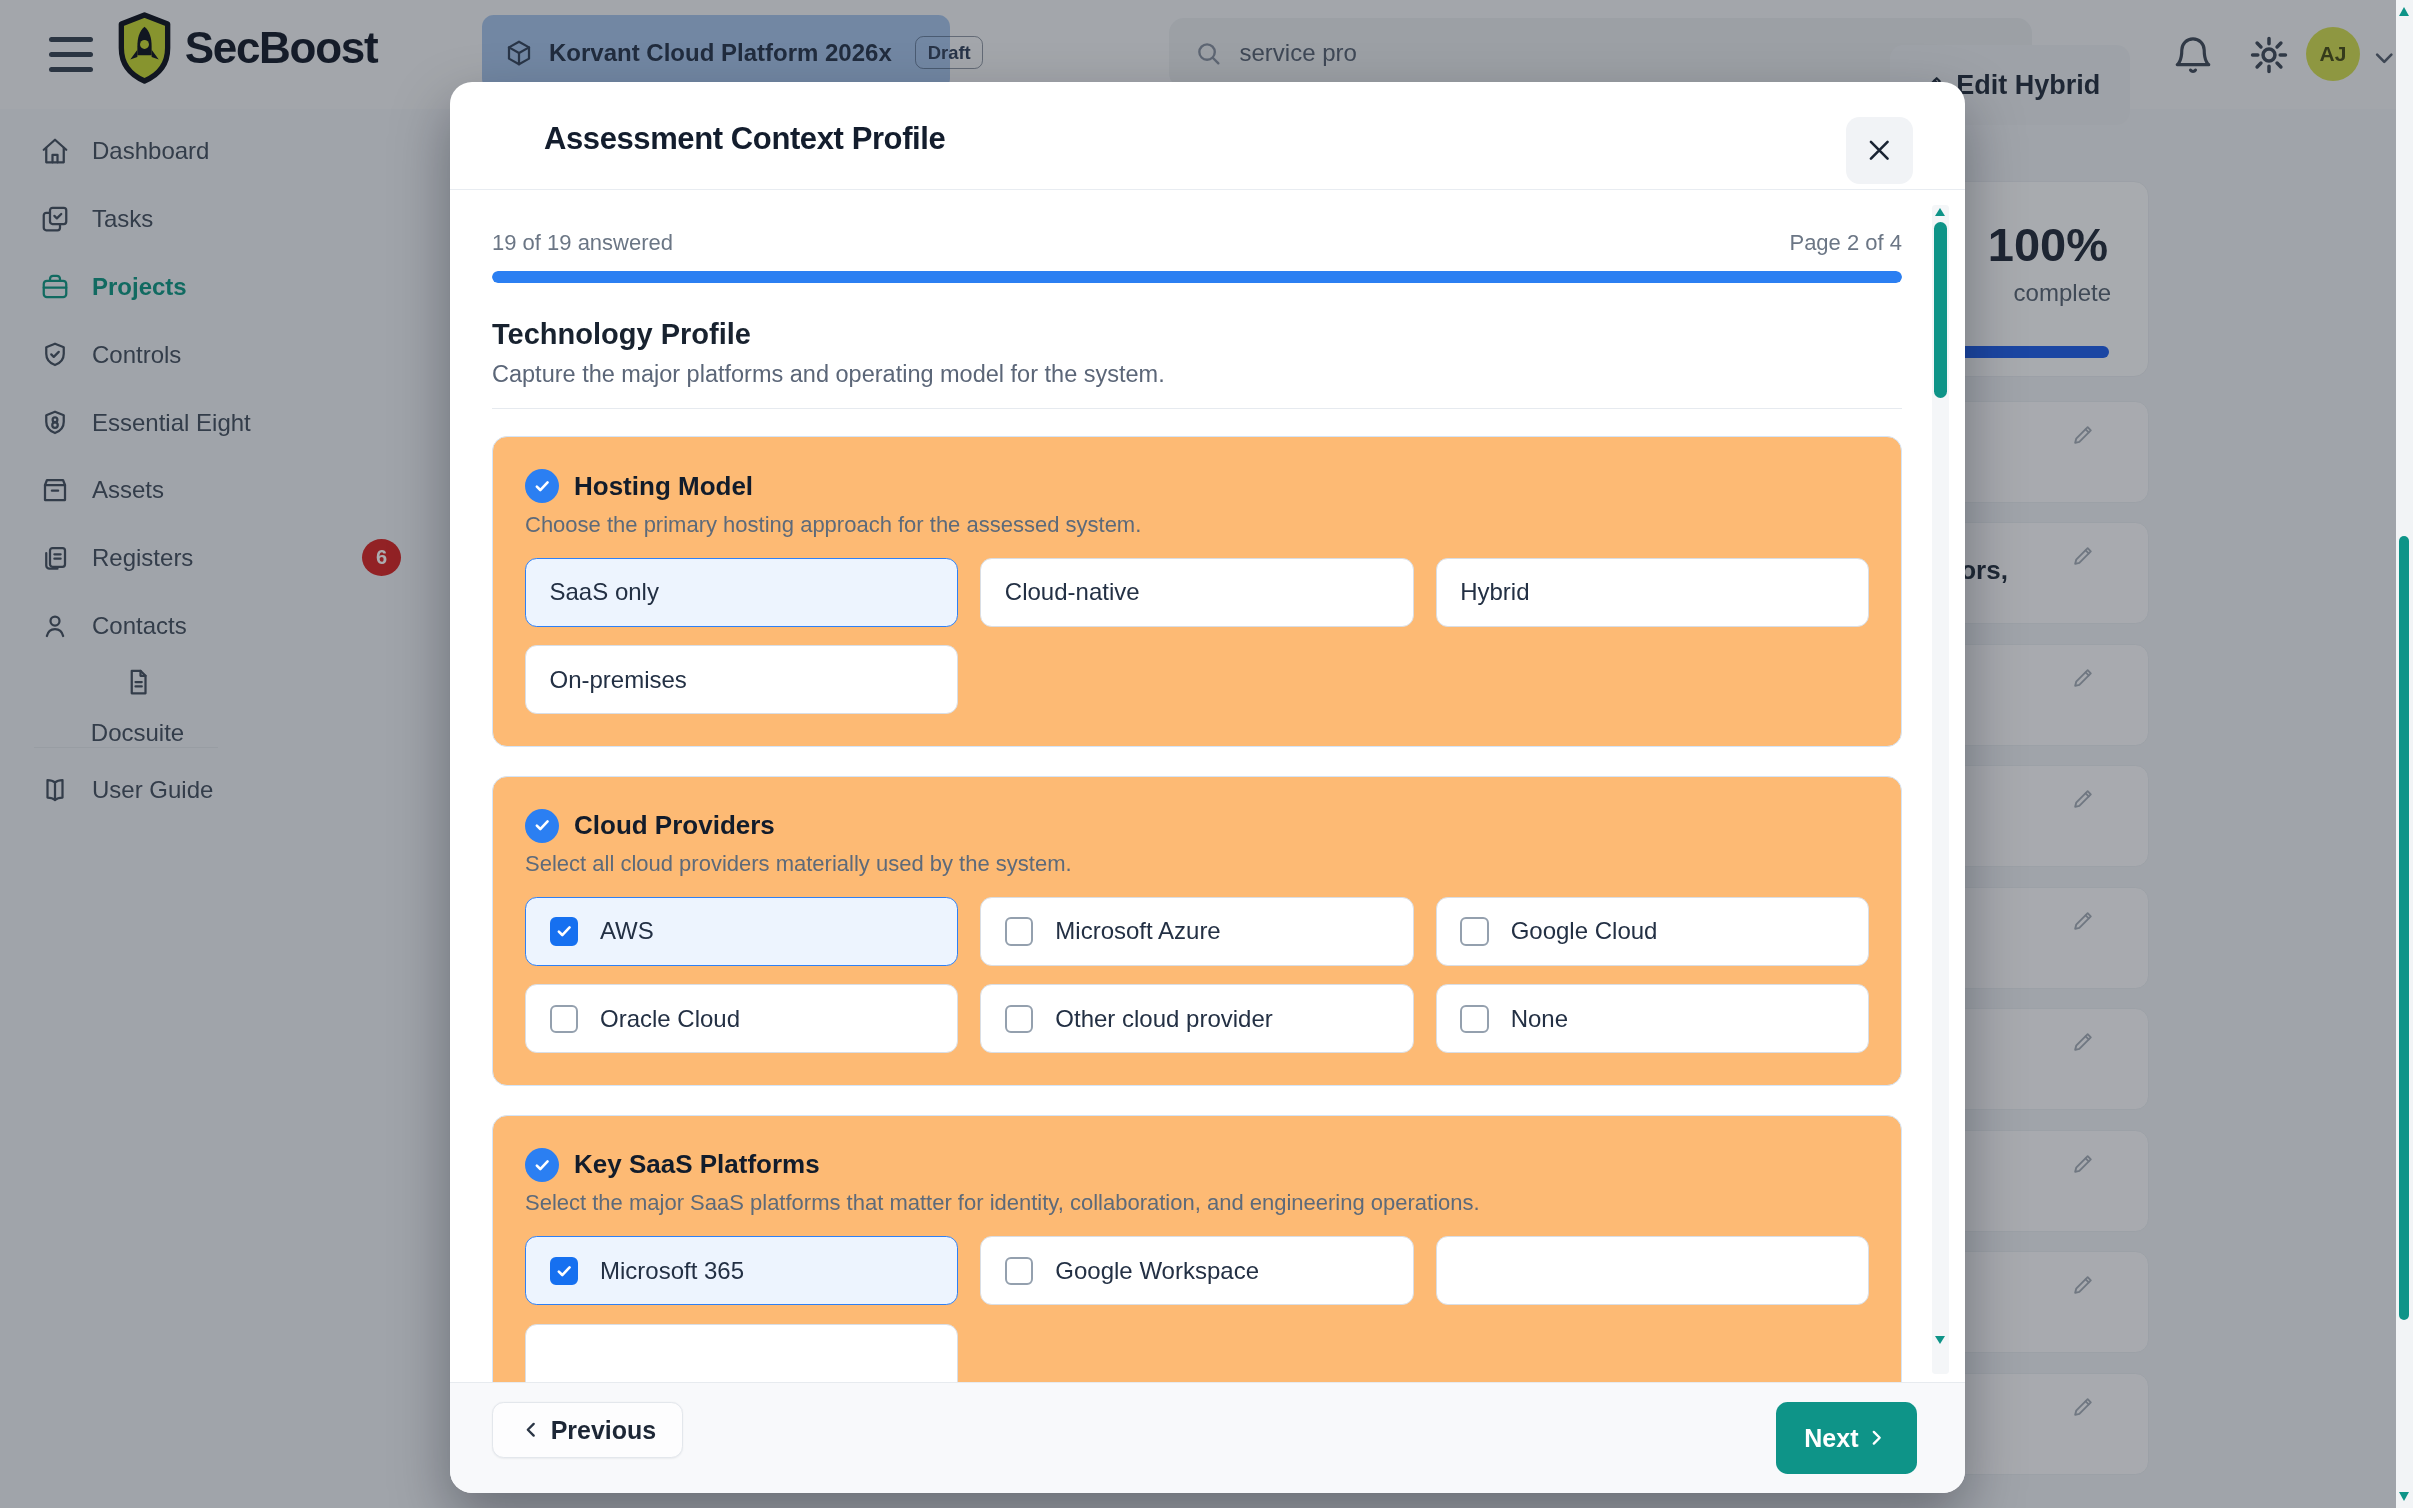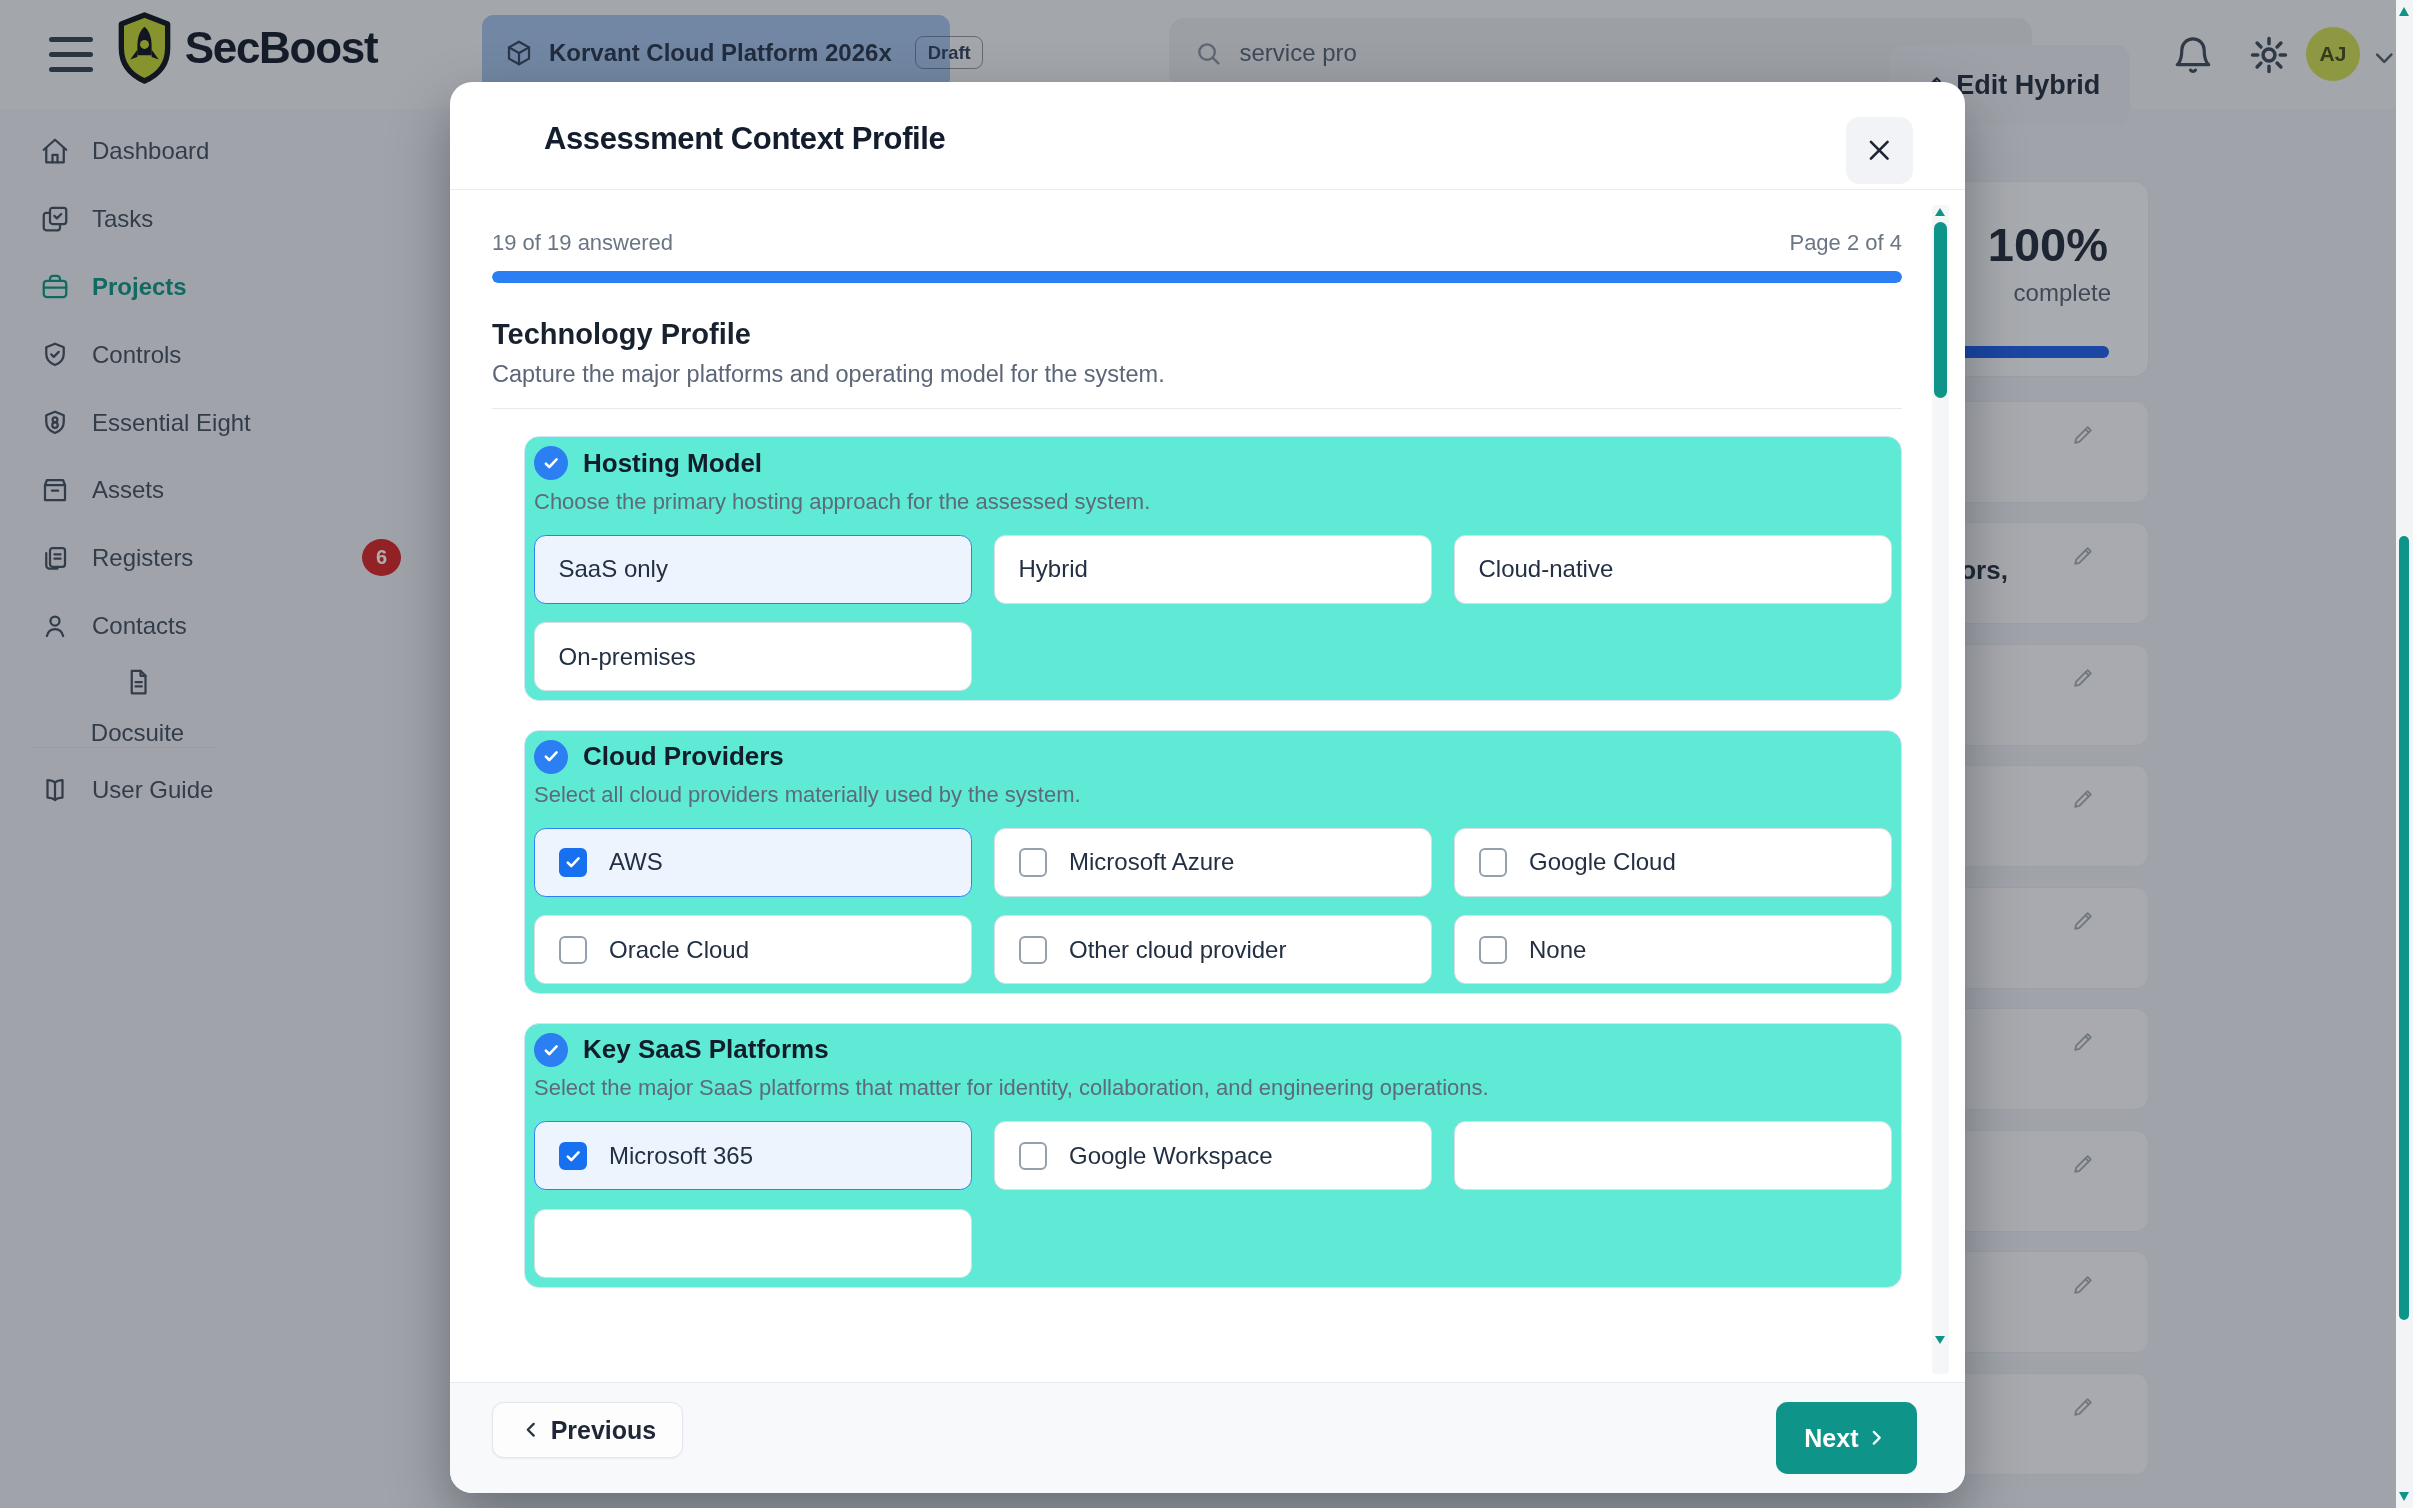--- a/index.html
+++ b/index.html
@@ -58,21 +58,21 @@
   .m-prog-row { position:absolute; left:0; right:0; top:28.5px; display:flex; justify-content:space-between; }
   .m-prog-row .t { font-size:22px; color:#6b7685; }
   .m-prog-track { position:absolute; left:0; right:0; top:70px; height:11.7px; border-radius:5.9px; background:#e7ebf2; overflow:hidden; }
   .m-prog-fill { height:100%; border-radius:5.9px; background:#2b7ff2; }
 
   .m-body { position:absolute; left:0; right:0; top:211px; bottom:111px; overflow:hidden; padding:0 63px 0 42px; }
   .m-h2 { margin-top:25px; font-size:29px; font-weight:700; color:#18222f; }
   .m-sub { margin-top:10px; font-size:23.5px; color:#5b6678; }
   .m-hr { margin-top:20px; height:1.3px; background:#e6eaef; border:none; }
 
-  .sec-card { margin-top:27px; background:#5eead4; border:1.3px solid #d5e5f7; border-radius:15px; padding:9px;margin-left:32px; }
+  .sec-card { margin-top:27px; background:#fdba74; border:1.3px solid #d5e5f7; border-radius:15px; padding:32px; }
   .sec-card + .sec-card { margin-top:28.5px; }
   .sec-head { display:flex; align-items:center; gap:15px; height:34px; }
   .sec-check { width:34px; height:34px; border-radius:50%; background:#2b7ff2; display:flex; align-items:center; justify-content:center; color:#fff; flex:0 0 34px; }
   .sec-title { font-size:26px; font-weight:700; color:#121c2b; }
   .sec-desc { margin-top:8.4px; font-size:22px; color:#5d6a7a; }
   .opt-grid { margin-top:20px; display:grid; grid-template-columns:1fr 1fr 1fr; gap:18.4px 22px; }
   .opt { height:69px; border-radius:11.7px; background:#ffffff; border:1.3px solid #d9dee5; display:flex; align-items:center; padding:0 23.5px; gap:22px; cursor:pointer; }
   .opt .olbl { font-size:24px; font-weight:500; color:#233044; }
   .opt.selected { background:#edf4fe; border:1.7px solid #2f80f5; }
   .cbx { width:28.5px; height:28.5px; border-radius:5.9px; border:2.1px solid #94a0ae; background:#fff; flex:0 0 28.5px; display:flex; align-items:center; justify-content:center; color:#fff; }
@@ -400,24 +400,24 @@
                 </svg>
               </span>
               <span class="sec-title">Hosting Model</span>
             </div>
             <div class="sec-desc">Choose the primary hosting approach for the assessed system.</div>
             <div class="opt-grid">
               <div class="opt selected">
                 <span class="olbl">SaaS only</span>
               </div>
               <div class="opt">
+                <span class="olbl">Cloud-native</span>
+              </div>
+              <div class="opt">
                 <span class="olbl">Hybrid</span>
-              </div>
-              <div class="opt">
-                <span class="olbl">Cloud-native</span>
               </div>
               <div class="opt">
                 <span class="olbl">On-premises</span>
               </div>
             </div>
           </div>
           <div class="sec-card">
             <div class="sec-head">
               <span class="sec-check">
                 <svg width="18.4" height="18.4" viewBox="0 0 24 24" fill="none" stroke="#ffffff" stroke-width="3.4" stroke-linecap="round" stroke-linejoin="round">

